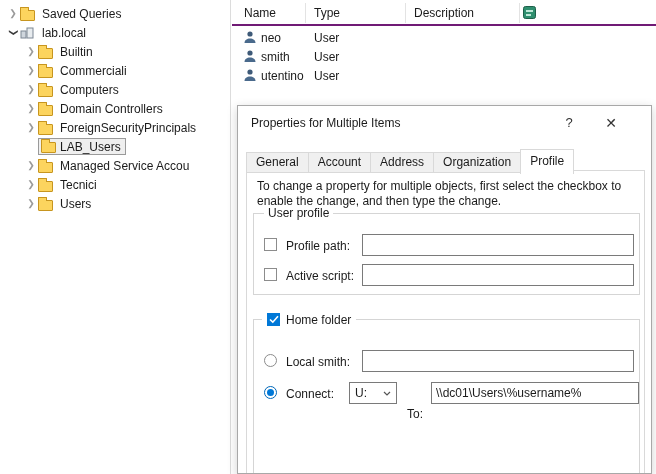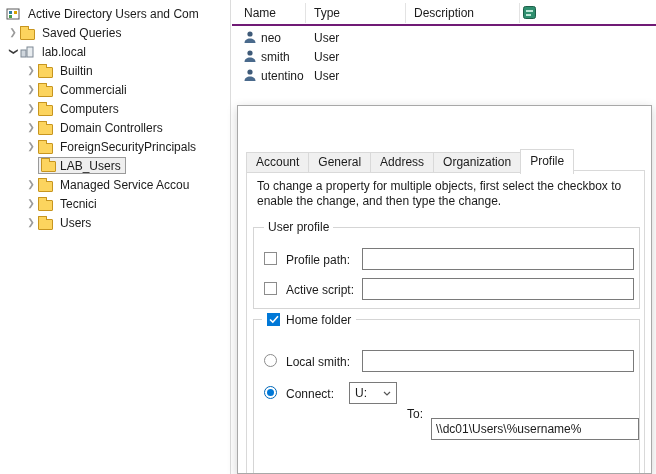--- a/index.html
+++ b/index.html
@@ -84,21 +84,21 @@
     height:25px; line-height:23px; background:#fff; border-bottom:none;
     margin-bottom:-1px; z-index:3; position:relative;
   }
   .tab-page {
     position:absolute; left:8px; top:64px; width:399px; height:320px;
     border:1px solid #d9d9d9; background:#fff;
   }
   .intro { position:absolute; left:10px; top:8px; width:378px; line-height:15px; }
 
   .groupbox { position:absolute; left:6px; width:387px; border:1px solid #d5d5d5; }
-  .group-user-profile { top:56px; height:82px;text-decoration:underline; }
+  .group-user-profile { top:42px; height:82px;text-decoration:underline; }
   .group-home-folder  { top:148px; height:260px; }
   .group-label {
     position:absolute; top:-8px; left:10px; background:#fff; padding:0 4px;
   }
   .group-legend {
     position:absolute; top:-10px; left:8px; background:#fff; padding:0 5px;
     display:flex; align-items:center; gap:6px; height:19px;
   }
 
   .checkbox {
@@ -123,31 +123,20 @@
     display:flex; align-items:center; justify-content:space-between; padding:0 5px;
   }
 </style>
 </head>
 <body>
 
 <div class="app">
 
   <div class="tree-panel">
 
-    <div class="tree-row">
-      <span class="icon-slot">
-        <svg width="14" height="14">
-            <rect x="1" y="2" width="12" height="10" fill="#fff" stroke="#5a5a5a"></rect>
-            <rect x="3" y="4" width="3" height="3" fill="#2e7d9e"></rect>
-            <rect x="8" y="4" width="3" height="3" fill="#d8a200"></rect>
-            <rect x="3" y="8" width="3" height="3" fill="#4a9e4a"></rect>
-          </svg>
-      </span>
-      <span class="tree-label">Active Directory Users and Com</span>
-    </div>
 
     <div class="tree-row indent-1">
       <span class="arrow">❯</span>
       <span class="icon-slot">
           <span class="folder"></span>
         </span>
       <span class="tree-label">Saved Queries</span>
     </div>
 
     <div class="tree-row indent-1">
@@ -287,24 +276,29 @@
         <span class="cell-name">utentino</span>
         <span class="cell-type">User</span>
         <span class="cell-desc"></span>
       </div>
 
     </div>
   </div>
 
   <div class="dialog">
 
+    <div class="titlebar">
+      <span class="titlebar-title">Properties for Multiple Items</span>
+      <span class="titlebar-btn btn-help">?</span>
+      <span class="titlebar-btn btn-close">✕</span>
+    </div>
 
     <div class="tab-strip">
+      <span class="tab">General</span>
       <span class="tab">Account</span>
-      <span class="tab">General</span>
       <span class="tab">Address</span>
       <span class="tab">Organization</span>
       <span class="tab active">Profile</span>
     </div>
 
     <div class="tab-page">
 
       <div class="intro">To change a property for multiple objects, first select the checkbox to enable the change, and then type the change.</div>
 
       <div class="groupbox group-user-profile">
@@ -342,20 +336,20 @@
         <div class="row-abs" style="top:62px; left:10px; height:24px; width:100%;">
           <span class="radio selected" style="position:absolute; top:4px;"></span>
           <span class="ctl-label" style="left:22px; top:5px;">Connect:</span>
           <span class="combo" style="left:85px; top:0; width:48px;">
             <span>U:</span>
             <svg width="8" height="5" viewBox="0 0 8 5">
                 <polyline points="1,1 4,4 7,1" fill="none" stroke="#555" stroke-width="1.2"></polyline>
               </svg>
           </span>
           <span class="ctl-label" style="left:143px; top:5px;margin-top:20px;">To:</span>
-          <input class="text-input" style="left: 167px; top: 0px; width: 208px; margin-top: 36px;" value="\\dc01\Users\%username%">
+          <input class="text-input" style="left: 167px; top: 0px; width: 208px;" value="\\dc01\Users\%username%">
         </div>
       </div>
 
     </div>
   </div>
 
 </div>
 
 </body></html>

